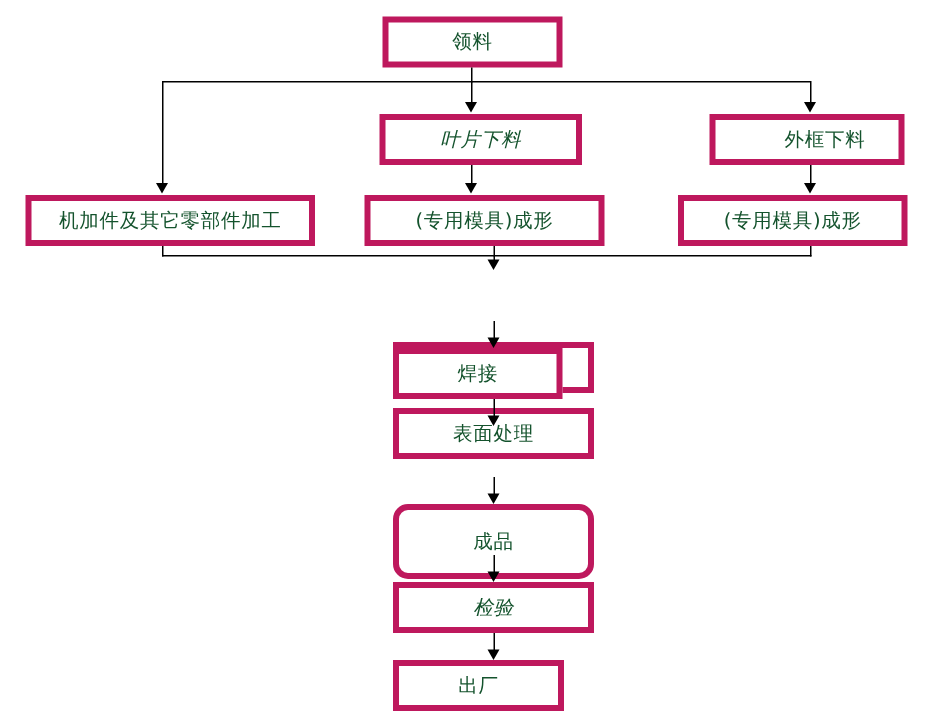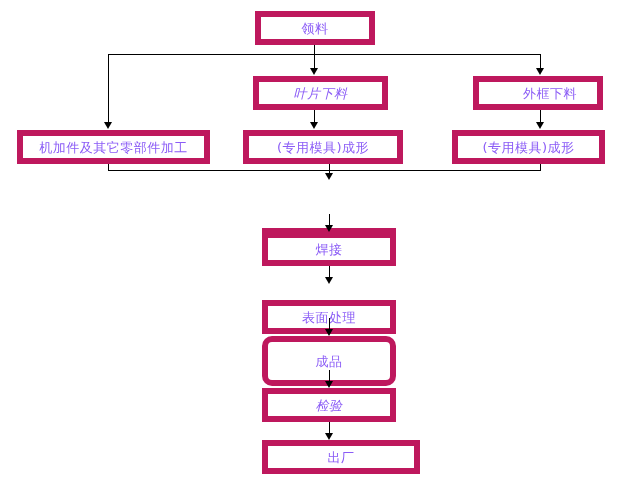--- a/index.html
+++ b/index.html
@@ -13,26 +13,26 @@
   #flowchart {
     position: relative;
     width: 618px;
     height: 482px;
     background: #ffffff;
     overflow: hidden;
   }
   .node {
     position: absolute;
     box-sizing: border-box;
-    border: 6px solid #be185d;
+    border: 4px solid #be185d;
     background: #ffffff;
     display: flex;
     align-items: center;
     justify-content: center;
-    color: #8b5cf6;
+    color: #14532d;
     font-size: 13px;
     line-height: 1;
     letter-spacing: 0.5px;
     white-space: nowrap;
   }
   .edge {
     position: absolute;
     background: #000000;
   }
   .edge-v { width: 1px; }
@@ -58,29 +58,29 @@
   <div class="node" style="left:473px; top:76px; width:130px; height:34px;padding-left:24px;">外框下料</div>
 
   <div class="node" style="left:17px; top:130px; width:193px; height:34px;">机加件及其它零部件加工</div>
 
   <div class="node" style="left:243px; top:130px; width:160px; height:34px;">(专用模具)成形</div>
 
   <div class="node" style="left:452px; top:130px; width:153px; height:34px;">(专用模具)成形</div>
 
   <div class="node" style="left:262px; top:180px; width:134px; height:34px;margin-top:48px;">组装</div>
 
-  <div class="node" style="left:262px; top:232px; width:134px; height:34px;">焊接</div>
+  <div class="node" style="left:262px; top:232px; width:113px; height:34px;">焊接</div>
 
-  <div class="node" style="left:262px; top:300px; width:134px; height:34px;">表面处理</div>
+  <div class="node" style="left:262px; top:272px; width:134px; height:34px;">表面处理</div>
 
   <div class="node" style="left:262px; top:336px; width:134px; height:50px;border-radius:10px;">成品</div>
 
   <div class="node" style="left:262px; top:388px; width:134px; height:34px;font-style:italic;">检验</div>
 
-  <div class="node" style="left:262px; top:440px; width:158px; height:34px;">出厂</div>
+  <div class="node" style="left:262px; top:440px; width:114px; height:34px;">出厂</div>
 
   <div class="edge edge-v" style="left:314px; top:45px; height:10px;"></div>
   <div class="edge edge-h" style="left:108px; top:54px; width:432px;"></div>
 
   <div class="edge edge-v" style="left:108px; top:54px; height:69px;"></div>
   <div class="arrow" style="left:104px; top:122px;"></div>
 
   <div class="edge edge-v" style="left:314px; top:54px; height:15px;"></div>
   <div class="arrow" style="left:310px; top:68px;"></div>
 

